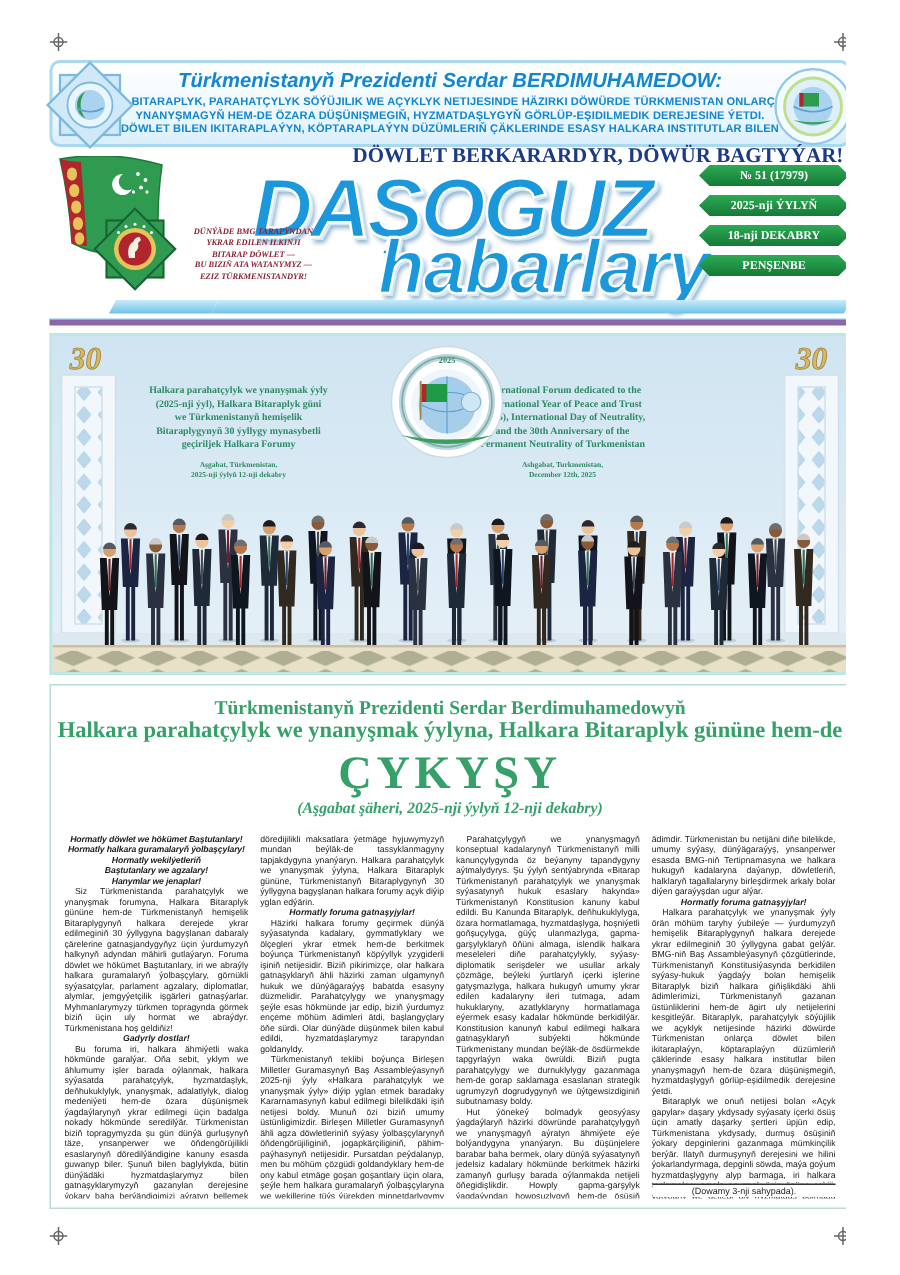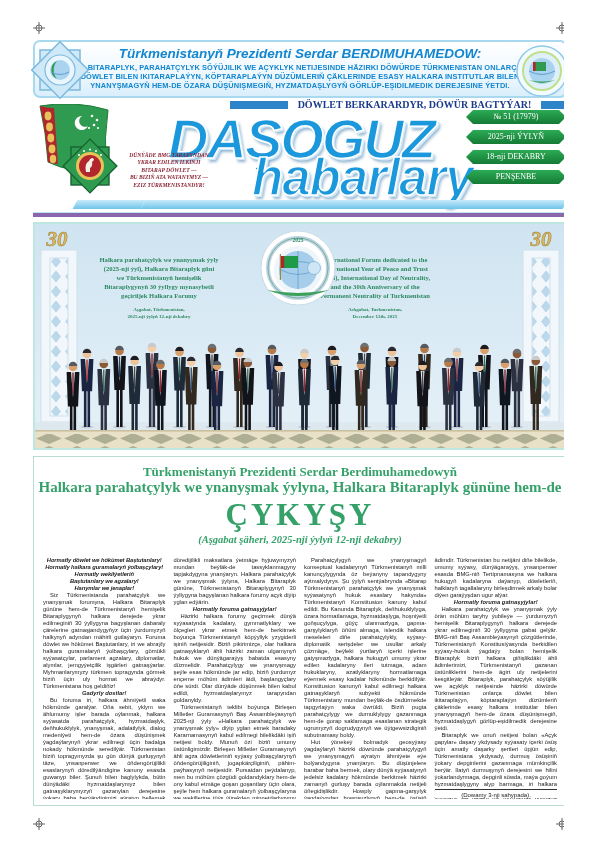--- a/index.html
+++ b/index.html
@@ -16,35 +16,35 @@
   .quote-lines{margin-top:2px;text-align:center;font-weight:bold;font-size:7.4px;line-height:9px;
     color:var(--quoteBlue);letter-spacing:.1px;}
   .hdr-emblem{position:absolute;top:-3px;}
   .hdr-emblem.left{left:-6px;} .hdr-emblem.right{right:-4px;top:2px;}
 
   
   .ribbon{position:absolute;left:230px;top:99px;width:337px;height:11px;display:flex;align-items:center;}
   .ribbon .bar{height:8px;background:var(--ribbonBlue);}
   .ribbon .bar.l{width:58px;} .ribbon .bar.r{width:26px;}
   .ribbon .txt{flex:1;text-align:center;font-family:"Liberation Serif",serif;font-weight:bold;
-    font-size:10px;color:var(--ribbonText);white-space:nowrap;padding:0 5px;}
+    font-size:14px;color:var(--ribbonText);white-space:nowrap;padding:0 5px;}
 
   
   .mast{position:absolute;left:0;top:104px;width:600px;height:92px;}
   .mast-title{position:absolute;font-weight:bold;font-style:italic;color:var(--mastBlue);
     -webkit-text-stroke:1.6px #ffffff;
     text-shadow:2px 2px 0 #cfe9f8,3px 4px 3px rgba(18,92,150,.45);white-space:nowrap;}
   .mt1{left:168px;top:2px;font-size:56px;letter-spacing:-2px;}
   .mt2{left:252px;top:44px;font-size:51px;letter-spacing:-1px;}
   .motto{position:absolute;left:116px;top:48px;width:106px;text-align:center;
     font-family:"Liberation Serif",serif;font-weight:bold;font-style:italic;font-size:5.6px;
     line-height:7.4px;color:var(--maroon);}
   .badges{position:absolute;right:34px;top:6px;width:100px;display:flex;flex-direction:column;gap:6px;}
   .badge{height:14px;line-height:14px;text-align:center;color:#fff;font-family:"Liberation Serif",serif;
-    font-weight:normal;font-size:8px;background:linear-gradient(#2cab55,#157a35);
+    font-weight:bold;font-size:8px;background:linear-gradient(#2cab55,#157a35);
     clip-path:polygon(7% 0,93% 0,100% 50%,93% 100%,7% 100%,0 50%);}
   .flag-wrap{position:absolute;left:34px;top:0px;}
 
   
   .founder{position:absolute;left:33px;top:197px;width:534px;height:14px;display:flex;align-items:center;}
   .founder .rib{height:9px;background:linear-gradient(#c8ebfa,#6fc3ea);transform:skewX(-28deg);}
   .founder .rib.l{width:68px;margin-left:42px;}
   .founder .rib.r{flex:1;margin-right:2px;}
   .founder .txt{font-family:"Liberation Serif",serif;font-weight:bold;font-size:10.5px;
     color:var(--founderBlue);white-space:nowrap;padding:0 8px;letter-spacing:.2px;}
@@ -110,22 +110,22 @@
       <circle cx="27" cy="27" r="19" fill="#dff0fa" stroke="#bfe08a" stroke-width="2"></circle>
       <circle cx="27" cy="27" r="13" fill="#a9d3ef"></circle>
       <path d="M14 27 q13 7 26 0" stroke="#5f9fd0" fill="none" stroke-width="1"></path>
       <rect x="18" y="18" width="13" height="9" fill="#2f9b50"></rect>
       <rect x="18" y="18" width="2.6" height="9" fill="#b0262c"></rect>
       <path d="M14 36 q13 6 26 0 q-13 3 -26 0" fill="#3aa05a"></path>
     </svg>
     <div class="quote-title">Türkmenistanyň Prezidenti Serdar BERDIMUHAMEDOW:</div>
     <div class="quote-lines">
       <div>— BITARAPLYK, PARAHATÇYLYK SÖÝÜJILIK WE AÇYKLYK NETIJESINDE HÄZIRKI DÖWÜRDE TÜRKMENISTAN ONLARÇA</div>
+      <div>YNANYŞMAGYŇ HEM-DE ÖZARA DÜŞÜNIŞMEGIŇ, HYZMATDAŞLYGYŇ GÖRLÜP-EŞIDILMEDIK DEREJESINE ÝETDI.</div>
       <div>DÖWLET BILEN IKITARAPLAÝYN, KÖPTARAPLAÝYN DÜZÜMLERIŇ ÇÄKLERINDE ESASY HALKARA INSTITUTLAR BILEN</div>
-      <div>YNANYŞMAGYŇ HEM-DE ÖZARA DÜŞÜNIŞMEGIŇ, HYZMATDAŞLYGYŇ GÖRLÜP-EŞIDILMEDIK DEREJESINE ÝETDI.</div>
     </div>
   </div>
 
   <div class="ribbon">
     <div class="bar l"></div>
     <div class="txt">DÖWLET BERKARARDYR, DÖWÜR BAGTYÝAR!</div>
     <div class="bar r"></div>
   </div>
 
   <div class="mast">

